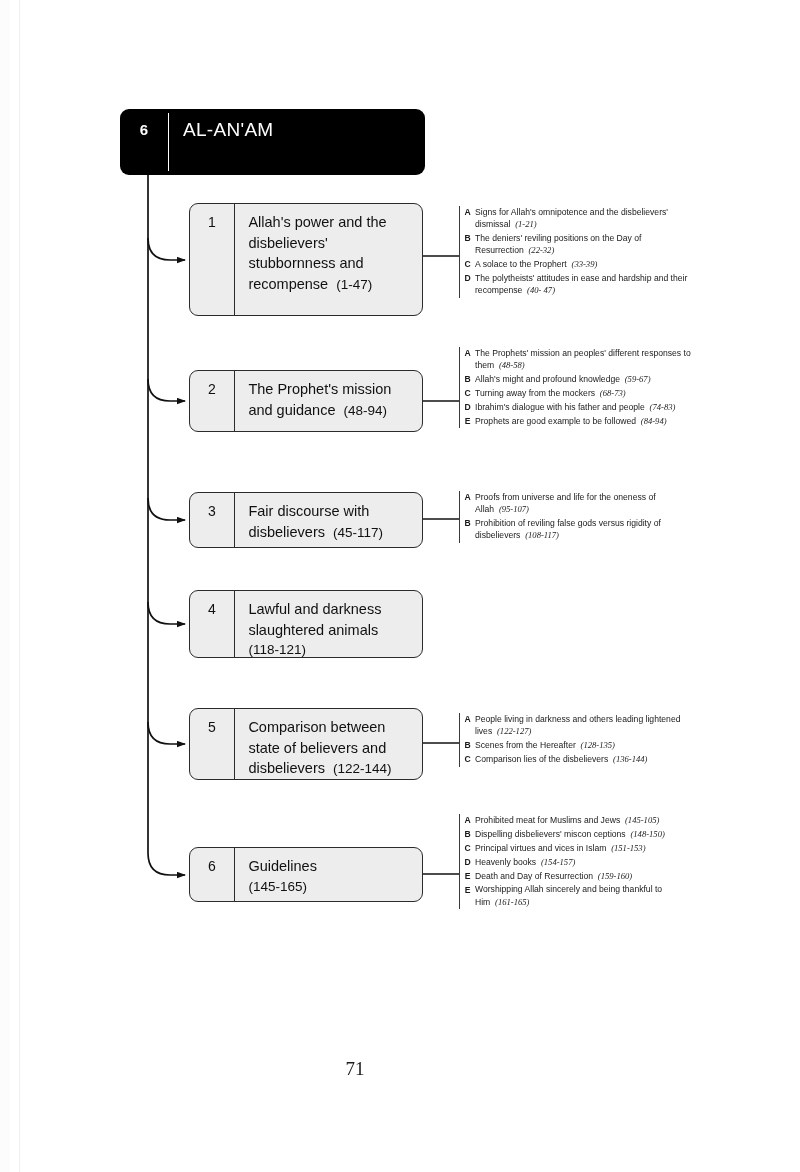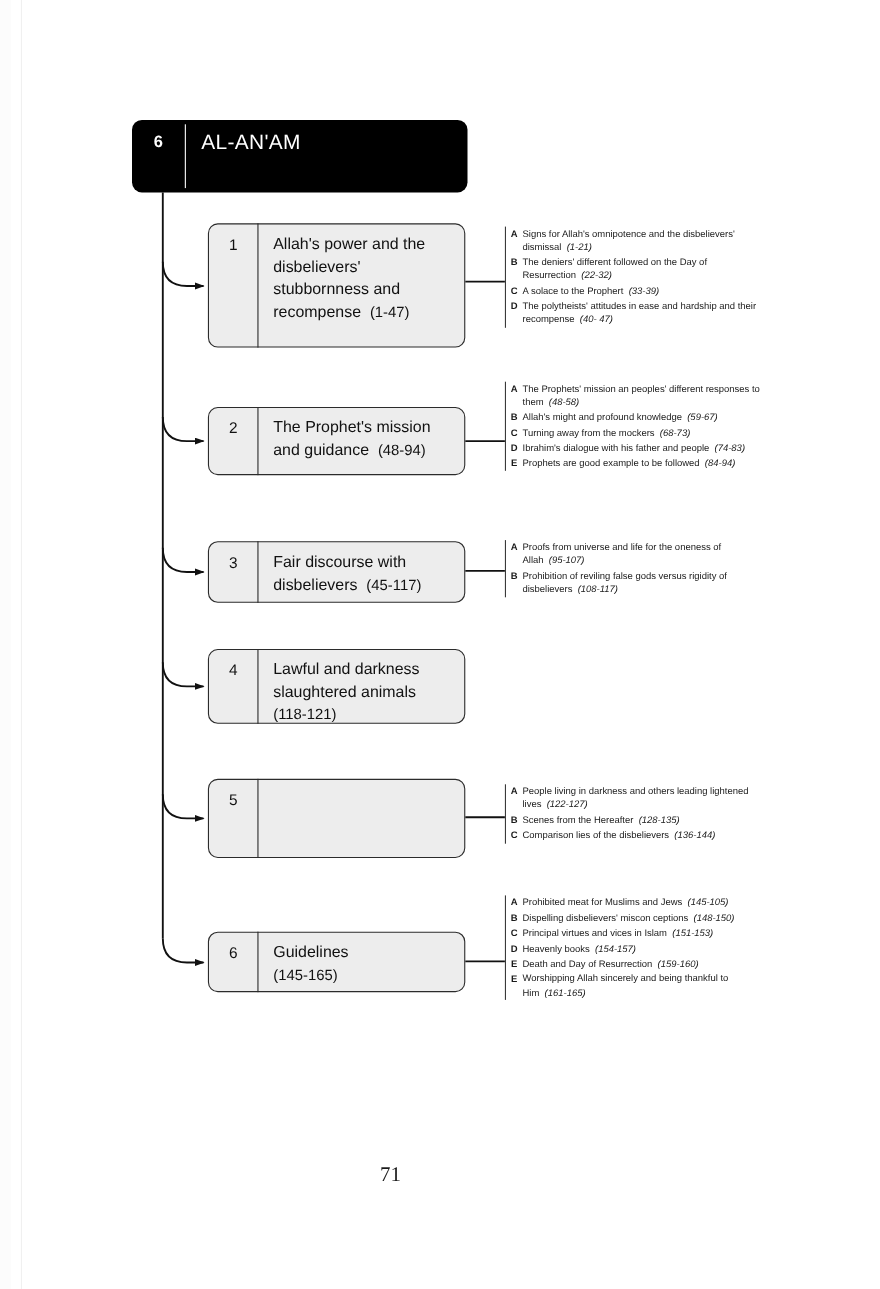--- a/index.html
+++ b/index.html
@@ -154,20 +154,21 @@
     font-weight: bold;
     font-size: 8.6px;
     padding-top: 0.2px;
   }
   .sub-text {
     flex: 1;
   }
   .sub-text .rng {
     font-style: italic;
     white-space: nowrap;
+    font-family: Liberation Serif, serif;
   }
 
   
   .page-number {
     position: absolute;
     left: 0;
     top: 1058px;
     width: 800px;
     text-align: center;
     padding-right: 90px;
@@ -220,21 +221,21 @@
         <div class="sec-divider"></div>
         <div class="sec-title"><span>Allah's power and the disbelievers' stubbornness and recompense</span>&nbsp;&nbsp;<span class="rng">(1-47)</span></div>
       </div>
       <div class="sublist" style="top: 206px;">
         <div class="sub-item">
           <span class="sub-letter">A</span>
           <span class="sub-text"><span>Signs for Allah's omnipotence and the disbelievers' dismissal</span>&nbsp;&nbsp;<span class="rng">(1-21)</span></span>
         </div>
         <div class="sub-item">
           <span class="sub-letter">B</span>
-          <span class="sub-text"><span>The deniers' different followed on the Day of Resurrection</span>&nbsp;&nbsp;<span class="rng">(22-32)</span></span>
+          <span class="sub-text"><span>The deniers' reviling positions on the Day of Resurrection</span>&nbsp;&nbsp;<span class="rng">(22-32)</span></span>
         </div>
         <div class="sub-item">
           <span class="sub-letter">C</span>
           <span class="sub-text"><span>A solace to the Prophert</span>&nbsp;&nbsp;<span class="rng">(33-39)</span></span>
         </div>
         <div class="sub-item">
           <span class="sub-letter">D</span>
           <span class="sub-text"><span>The polytheists' attitudes in ease and hardship and their recompense</span>&nbsp;&nbsp;<span class="rng">(40- 47)</span></span>
         </div>
       </div>
@@ -281,20 +282,21 @@
         </div>
       </div>
       <div class="sec-box" style="top: 590px; height: 68px;">
         <div class="sec-num">4</div>
         <div class="sec-divider"></div>
         <div class="sec-title"><span>Lawful and darkness slaughtered animals</span><span class="rng own-line">(118-121)</span></div>
       </div>
       <div class="sec-box" style="top: 708px; height: 72px;">
         <div class="sec-num">5</div>
         <div class="sec-divider"></div>
+        <div class="sec-title"><span>Comparison between state of believers and disbelievers</span>&nbsp;&nbsp;<span class="rng">(122-144)</span></div>
       </div>
       <div class="sublist" style="top: 713px;">
         <div class="sub-item">
           <span class="sub-letter">A</span>
           <span class="sub-text"><span>People living in darkness and others leading lightened lives</span>&nbsp;&nbsp;<span class="rng">(122-127)</span></span>
         </div>
         <div class="sub-item">
           <span class="sub-letter">B</span>
           <span class="sub-text"><span>Scenes from the Hereafter</span>&nbsp;&nbsp;<span class="rng">(128-135)</span></span>
         </div>

